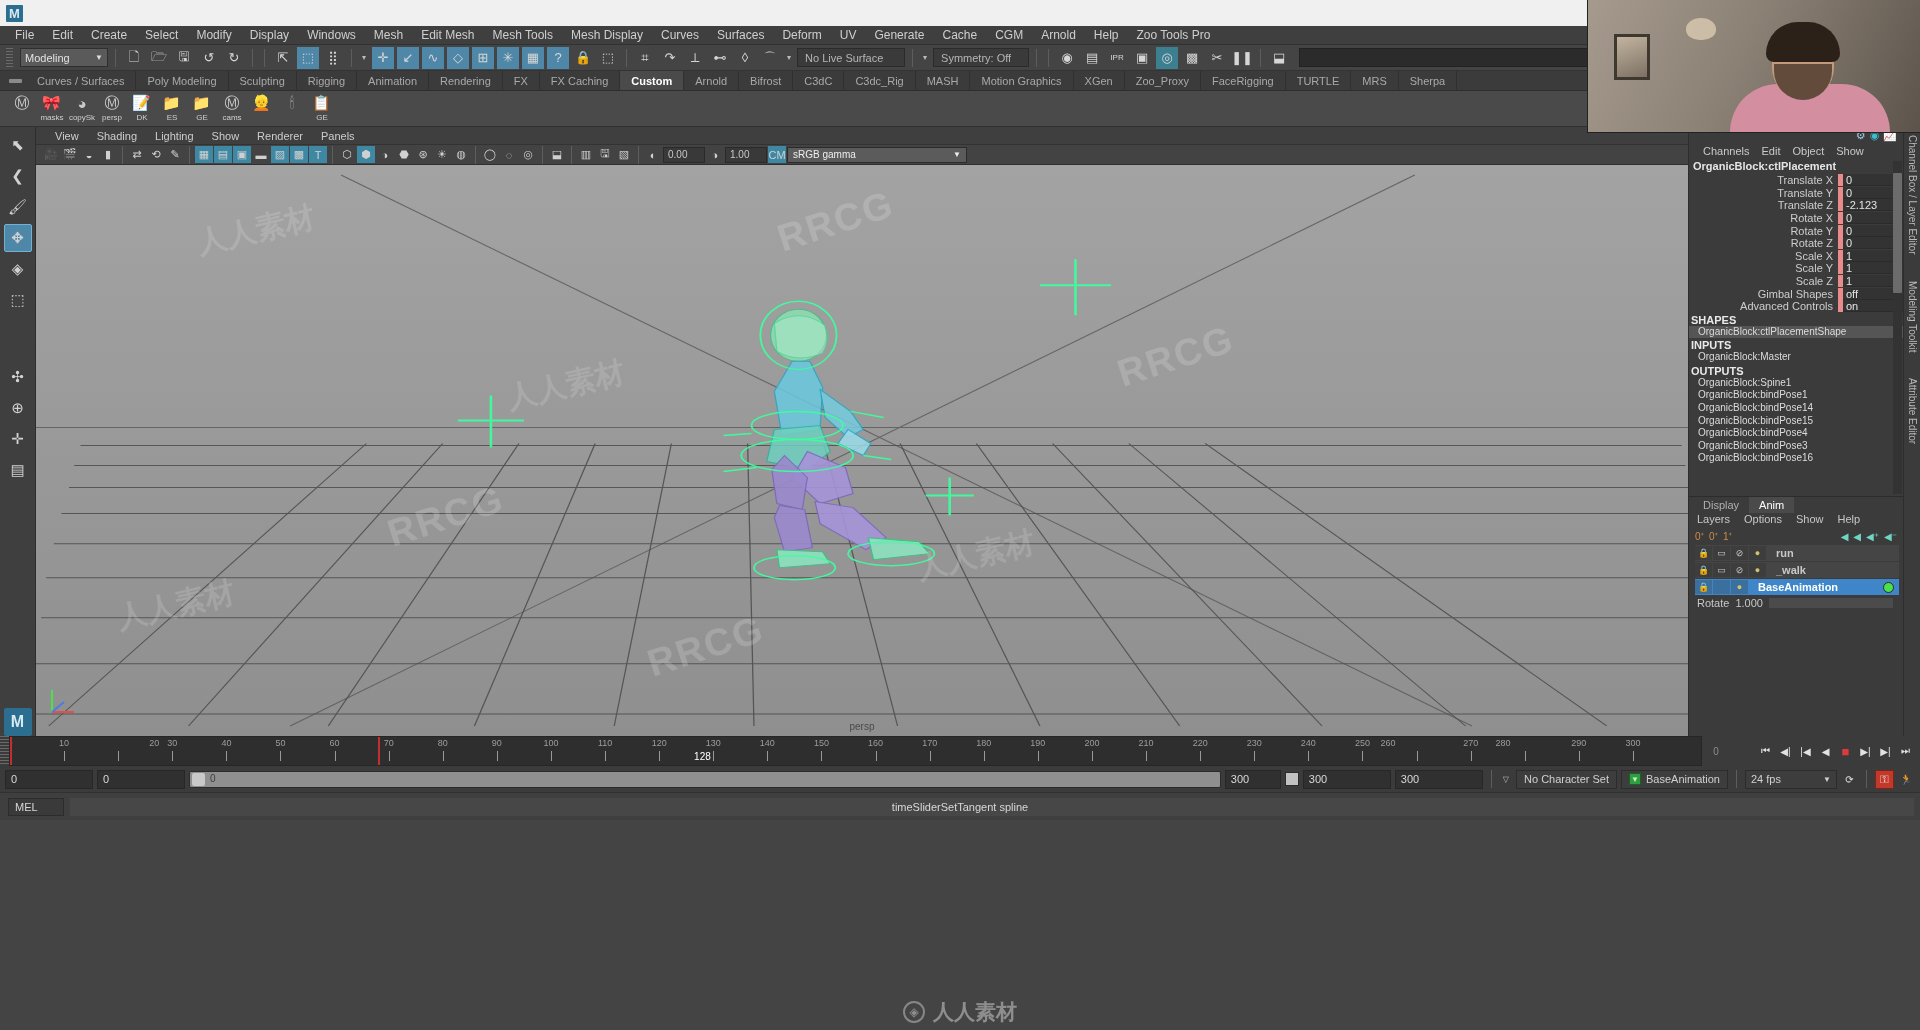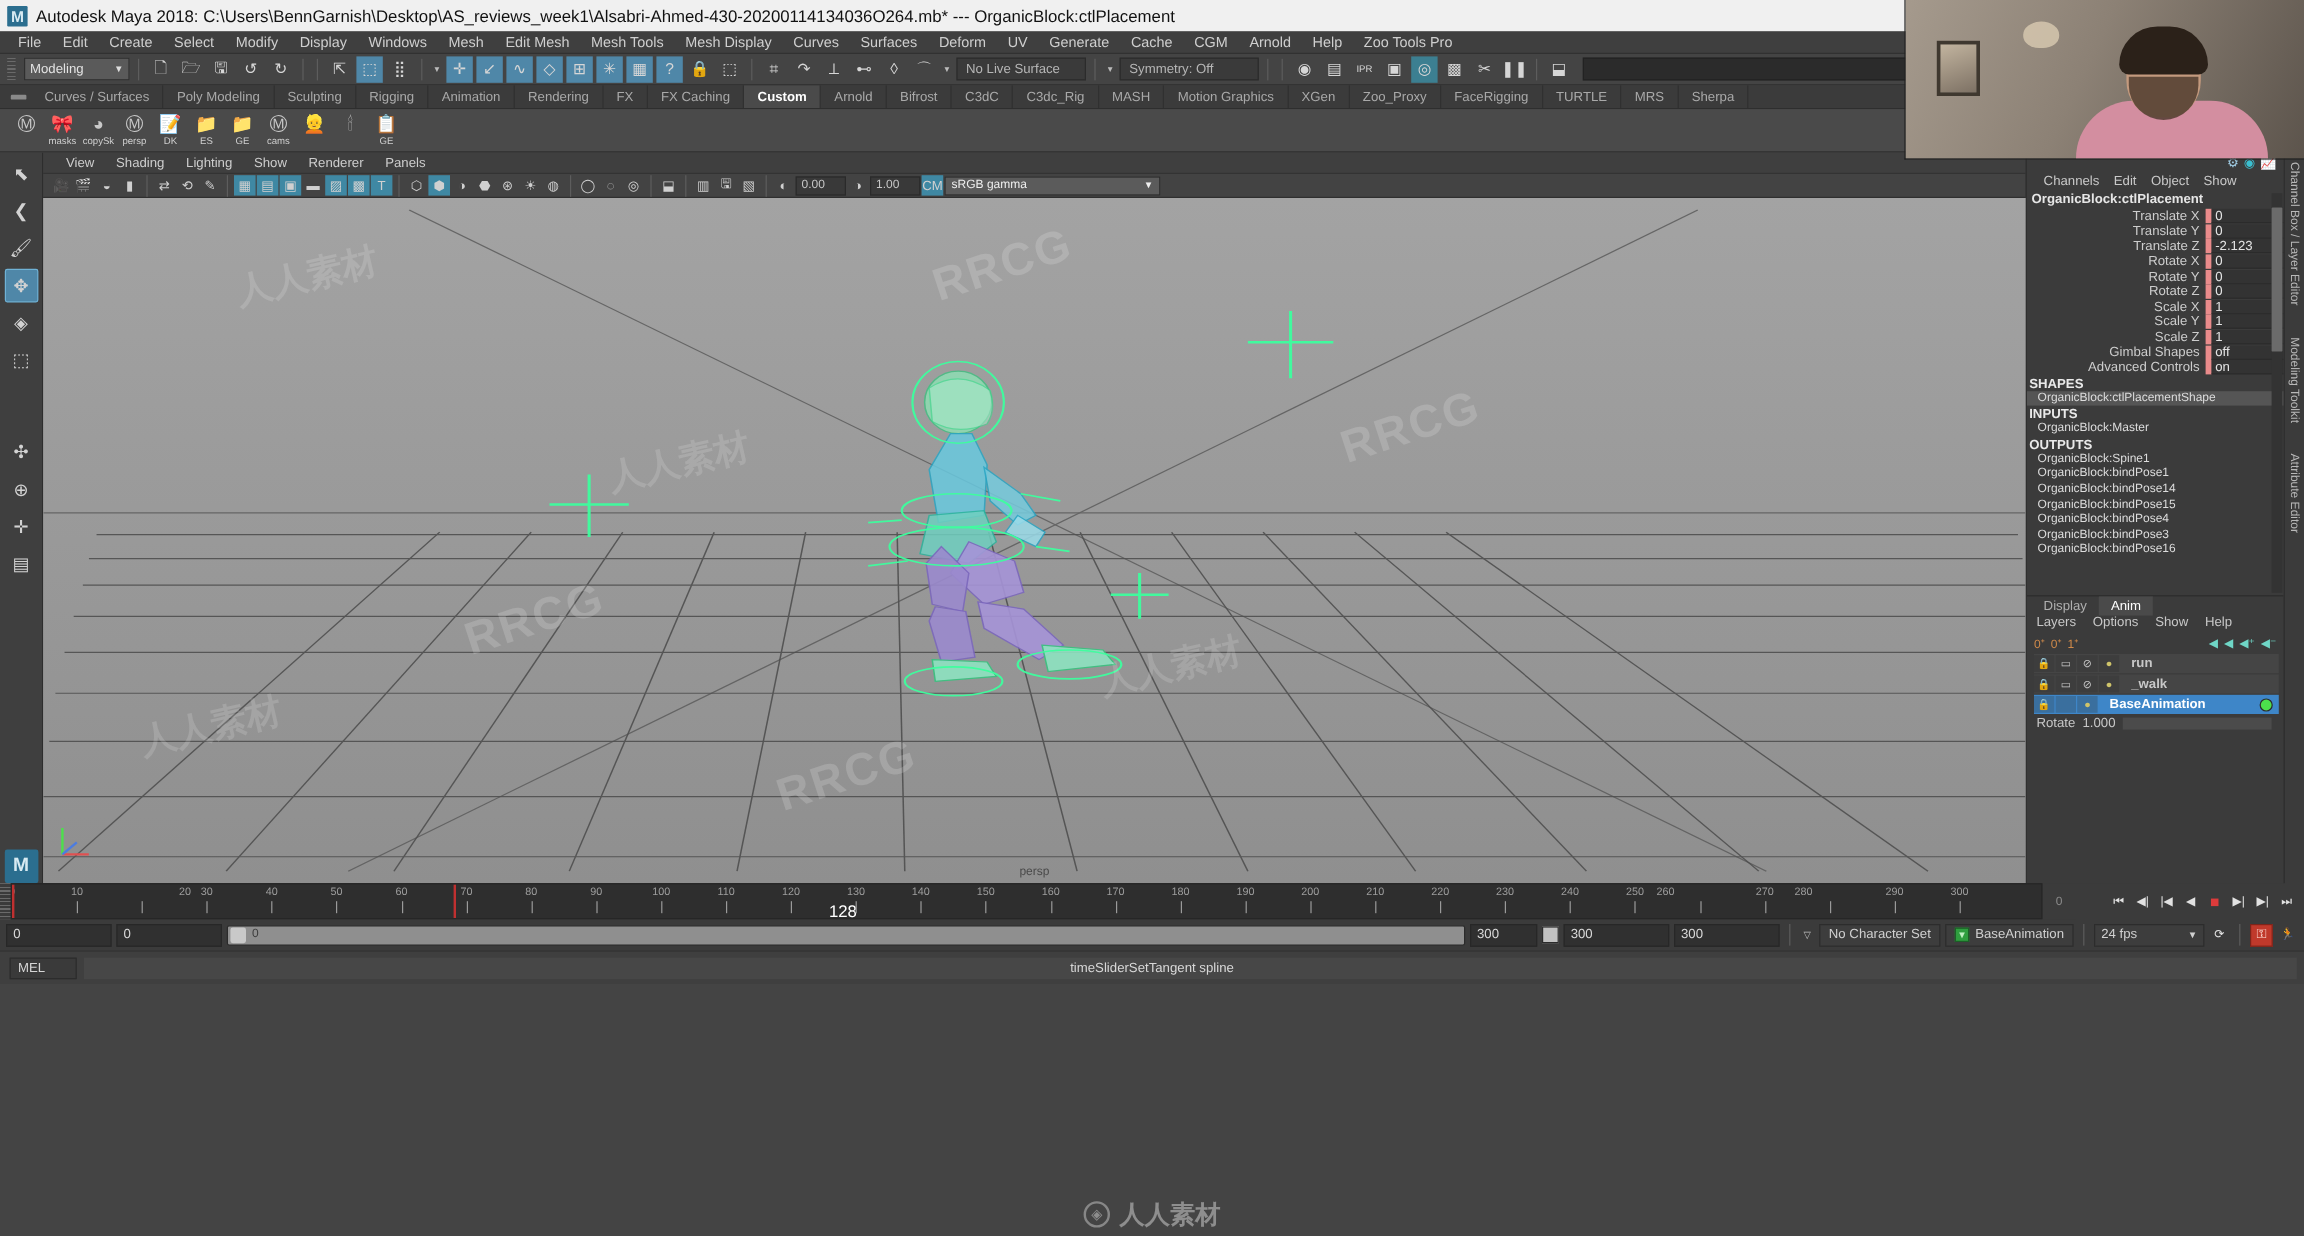--- a/index.html
+++ b/index.html
@@ -157,21 +157,21 @@
   #vtabs { width:17px;background:#3b3b3b;border-left:1px solid #2d2d2d;
            display:flex;flex-direction:column;align-items:center;padding-top:8px;gap:26px; }
   #vtabs .vt { writing-mode:vertical-rl; font-size:10px;color:#b9b9b9;white-space:nowrap; }
   
   #timelinewrap { height:30px;background:#3b3b3b;display:flex;align-items:stretch; }
   #tgrip { width:9px;background:repeating-linear-gradient(to bottom,#6a6a6a 0 1px,transparent 1px 3px); }
   #timeline { flex:1;position:relative;background:#2e2e2e;border:1px solid #262626;overflow:hidden; }
   #timeline .tk { position:absolute;top:14px;width:1px;height:10px;background:#9a9a9a; }
   #timeline .tlbl { position:absolute;top:1px;font-size:9px;color:#9d9d9d;transform:translateX(-50%); }
   #timeline .rng { position:absolute;top:0;bottom:0;width:2px;background:#c03030; }
-  #tcurrent { position:absolute;font-size:14px;color:#fff;top:14px;transform:translateX(-50%); }
+  #tcurrent { position:absolute;font-size:10px;color:#fff;top:14px;transform:translateX(-50%); }
   #tfield { width:28px;background:#3b3b3b;display:flex;align-items:center;justify-content:center;
             font-size:10px;color:#8c8c8c; }
   #playctl { width:190px;display:flex;align-items:center;justify-content:flex-end;gap:3px;padding-right:6px; }
   .pb { width:17px;height:17px;display:flex;align-items:center;justify-content:center;font-size:10px;color:#e2e2e2;}
   .pb.stop { color:#dd3b3b;font-size:13px; }
   
   #rangewrap { height:26px;background:#3b3b3b;display:flex;align-items:center;gap:4px;padding:0 5px;}
   .rfield { width:88px;height:19px;background:#303030;border:1px solid #272727;
             display:flex;align-items:center;padding-left:5px;font-size:11px;color:#d8d8d8;}
   #rangeslider { flex:1;height:17px;background:#8f8f8f;border:1px solid #2b2b2b;position:relative;border-radius:2px;}
@@ -220,21 +220,20 @@
               display:flex;align-items:center;gap:8px;opacity:.45;pointer-events:none; }
   #bottomwm .logo{width:22px;height:22px;border:2px solid #d8d8d8;border-radius:50%;
                   display:flex;align-items:center;justify-content:center;color:#e8e8e8;font-size:12px;}
   #bottomwm .txt{font-size:21px;color:#e8e8e8;font-weight:bold;}
 </style>
 </head>
 <body>
 
 <div id="titlebar">
   <div class="mlogo">M</div>
-  <div class="tt">Autodesk Maya 2018: C:\Users\BennGarnish\Desktop\AS_reviews_week1\Alsabri-Ahmed-430-20200114134036O264.mb*   ---   OrganicBlock:ctlPlacement</div>
 </div>
 
 <div id="menubar">
     <div class="mi">File</div>
     <div class="mi">Edit</div>
     <div class="mi">Create</div>
     <div class="mi">Select</div>
     <div class="mi">Modify</div>
     <div class="mi">Display</div>
     <div class="mi">Windows</div>
@@ -289,21 +288,21 @@
   <div class="tbtn">⟂</div>
   <div class="tbtn">⊷</div>
   <div class="tbtn">◊</div>
   <div class="tbtn">⌒</div>
   <span class="tinyarw">▾</span>
   <div class="fieldbox" style="width:108px">
     <span>No Live Surface</span>
   </div>
   <div class="sep"></div>
   <span class="tinyarw">▾</span>
-  <div class="fieldbox" style="width:116px">
+  <div class="fieldbox" style="width:96px">
     <span>Symmetry: Off</span>
   </div>
   <div class="sep"></div>
   <div class="sep"></div>
   <div class="tbtn">◉</div>
   <div class="tbtn">▤</div>
   <div class="tbtn" style="font-size:8px">IPR</div>
   <div class="tbtn">▣</div>
   <div class="tbtn hlg">◎</div>
   <div class="tbtn">▩</div>

